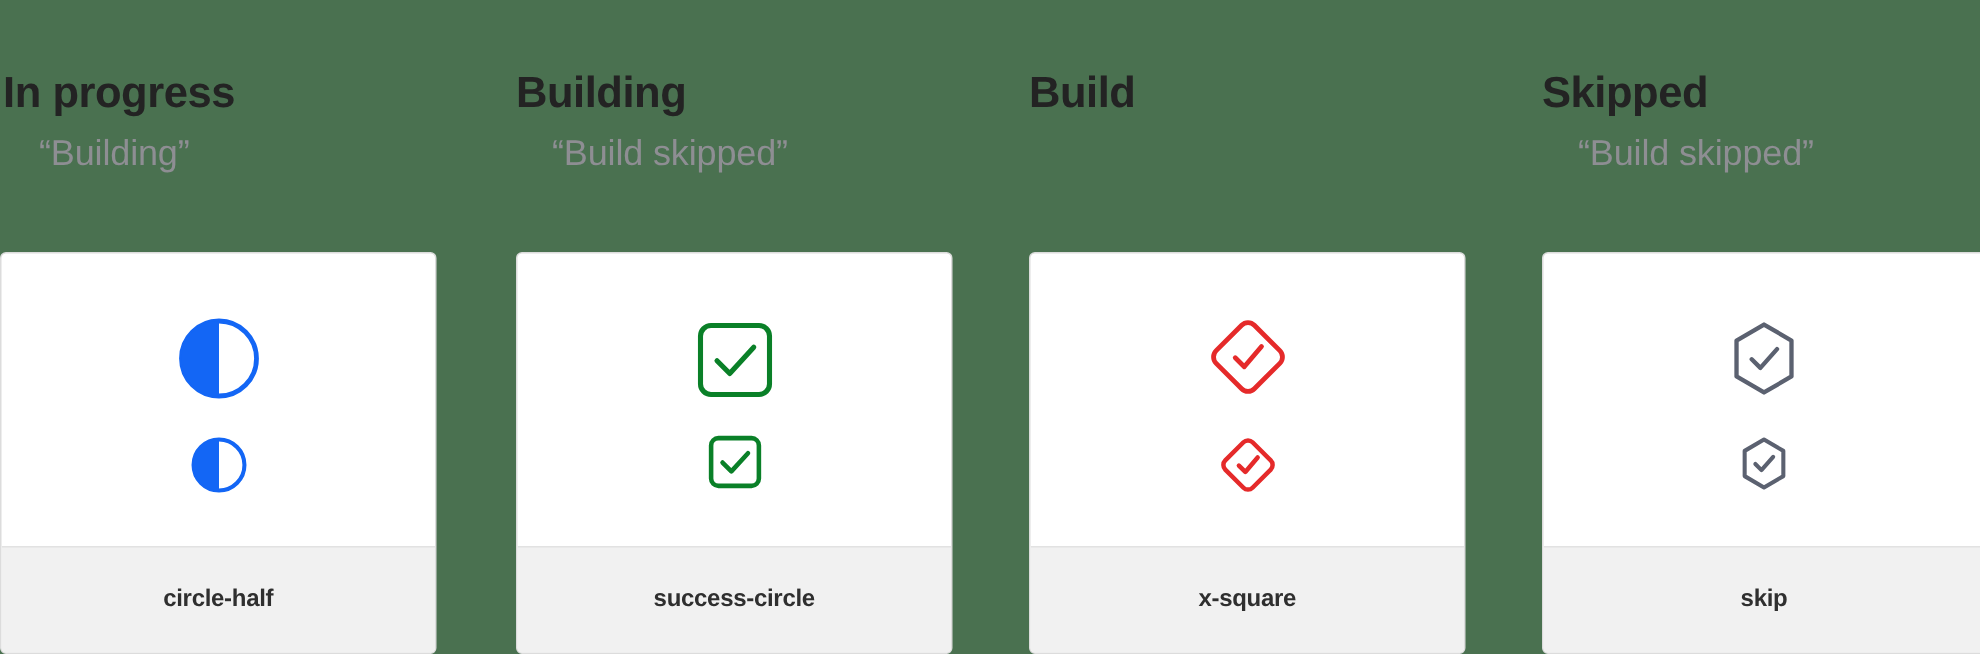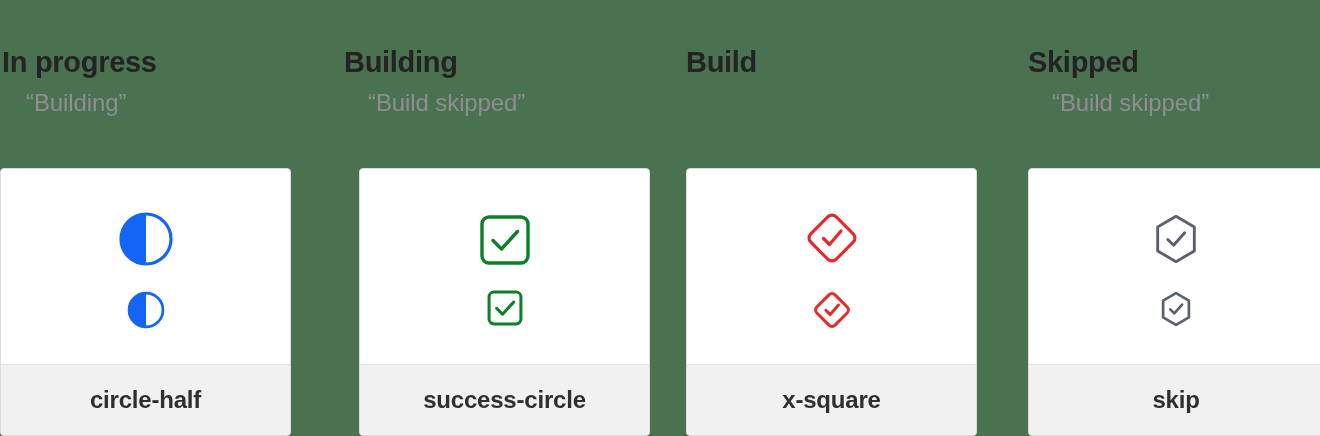--- a/index.html
+++ b/index.html
@@ -82,32 +82,32 @@
   .card-foot {
     height: 70px;
     background: #f1f1f1;
     border-top: 1px solid #e2e2e2;
     display: flex;
     align-items: center;
     justify-content: center;
     flex: 0 0 auto;
   }
   .card-foot-label {
-    font-size: 24px;
+    font-size: 16px;
     font-weight: 700;
     color: #2f2f2f;
     letter-spacing: -0.2px;
   }
 
   
   .column:nth-child(1) .col-head { padding-left: 2px; }
   .column:nth-child(1) .card { left: 0px; }
 
   .column:nth-child(2) .col-head { padding-left: 2px; }
-  .column:nth-child(2) .card { left: 17px; }
+  .column:nth-child(2) .card { left: 2px; }
 
   .column:nth-child(3) .col-head { padding-left: 2px; }
   .column:nth-child(3) .card { left: 2px; justify-content: space-between; }
 
   .column:nth-child(4) .col-head { padding-left: 2px; }
   .column:nth-child(4) .card { left: 2px; width: 296px; }
 </style>
 </head>
 <body>
 

